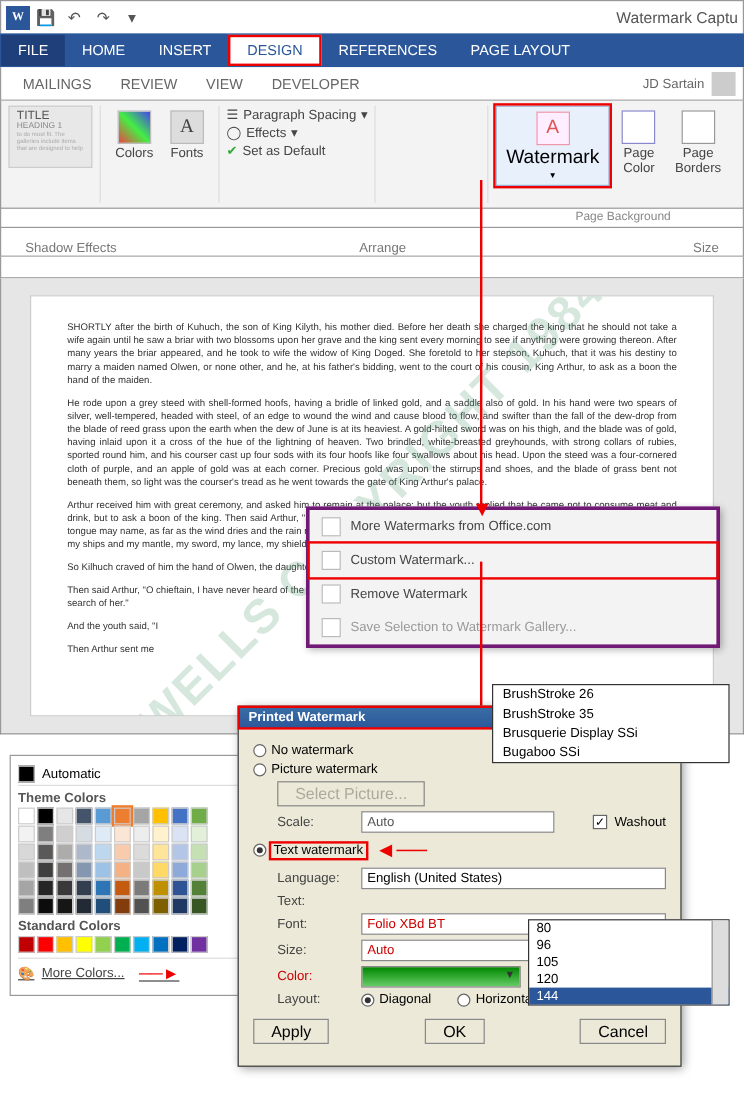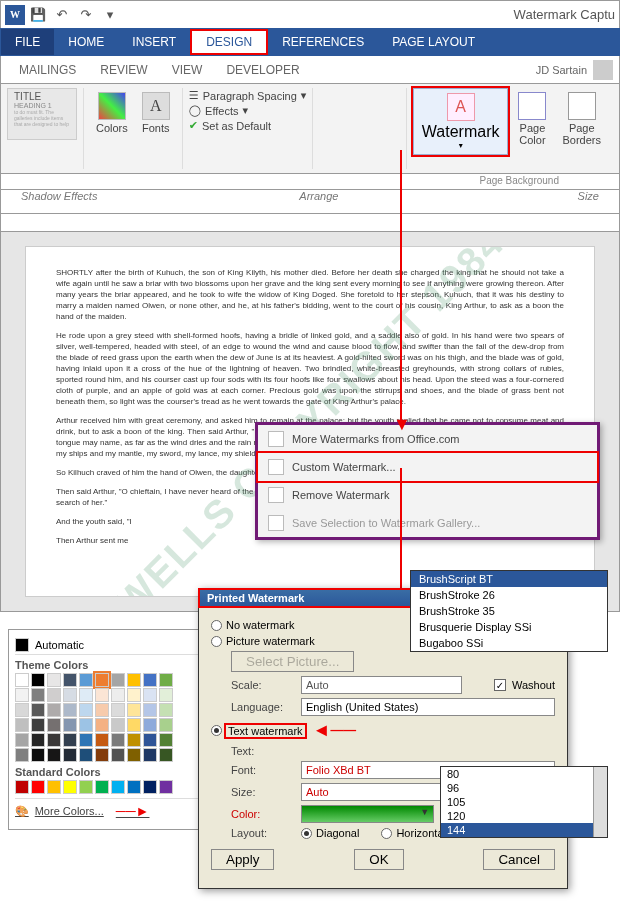--- a/index.html
+++ b/index.html
@@ -30,21 +30,21 @@
 .rgroup { display: flex; flex-direction: column; align-items: stretch; border-right: 1px solid #ddd; padding: 0 6px 0 0; }
 .rgroup:last-child { border-right: none; }
 .rbtn { display: flex; flex-direction: column; align-items: center; justify-content: center; padding: 4px 6px; font-size: 11px; color: #444; cursor: pointer; }
 .ricon { width: 28px; height: 28px; background: #ddd; margin-bottom: 2px; border: 1px solid #bbb; }
 .rrow { display: flex; align-items: center; gap: 4px; font-size: 11px; color: #444; padding: 1px 0; cursor: pointer; }
 .bigbtn { border: 1px solid #9baed0; background: #e8f0fb; padding: 4px 8px; display: flex; flex-direction: column; align-items: center; cursor: pointer; position: relative; }
 .bigbtn.red { outline: 2px solid #e00; }
 .tinytitle { background:#e8e8e8; border:1px solid #ccc; padding:2px 6px; font-size:9px; color:#555; width:70px; height:52px; overflow:hidden; }
 
 
-.subbar { height: 24px; background:#fff; border:1px solid #999; border-top:none; display:flex; align-items:flex-start; padding:0 20px; font-size:11px; color:#777;font-style:italic; }
+.subbar { height: 24px; background:#fff; border:1px solid #999; border-top:none; display:flex; align-items:flex-end; padding:0 20px; font-size:11px; color:#777; }
 .subbar .label { flex:1; }
 .ruler { height: 18px; background:#fff; border:1px solid #999; border-top:none; position:relative; }
 
 
 .doc { border:1px solid #999; border-top:none; background:#e6e6e6; padding: 14px 24px; position:relative; height: 380px; overflow:hidden; }
 .page { background:#fff; border:1px solid #ccc; padding: 20px 30px; font: 8px/11px Calibri, sans-serif; color:#333; position:relative; height:100%; overflow:hidden; }
 .page p { margin-bottom: 8px; text-align: justify; }
 .wm { position:absolute; left:50%; top:50%; transform: translate(-50%,-50%) rotate(-45deg); font: bold 40px/1 Arial; color: rgba(90,160,120,0.25); white-space:nowrap; letter-spacing:2px; pointer-events:none; }
 
 
@@ -206,21 +206,20 @@
       <div class="micon"></div>
       <span>Remove Watermark</span>
     </div>
   <div class="mi disabled">
       <div class="micon"></div>
       <span>Save Selection to Watermark Gallery...</span>
     </div>
 </div>
 
 <div class="fontlist">
-  <div class="fi sel">BrushScript BT</div>
   <div class="fi">BrushStroke 26</div>
   <div class="fi">BrushStroke 35</div>
   <div class="fi">Brusquerie Display SSi</div>
   <div class="fi">Bugaboo SSi</div>
 </div>
 
 <div class="dlg">
   <div class="dlgtitle">Printed Watermark</div>
   <div class="body">
     <div class="row radio">
@@ -234,29 +233,29 @@
     <div class="row" style="padding-left:20px">
         <button class="btn" disabled="">Select Picture...</button>
       </div>
     <div class="row" style="padding-left:20px">
       <label class="lbl">Scale:</label>
       <input type="text" disabled="" value="Auto" style="">
       <div style="width:20px"></div>
       <span class="chk">✓</span>
       <span>Washout</span>
     </div>
-    <div class="row" style="padding-left:20px">
-      <label class="lbl">Language:</label>
-      <input type="text" value="English (United States)" style="">
-    </div>
     <div class="row radio">
         <div class="radiodot on"></div>
         <span class="redbox">Text watermark</span>
         <span class="redarrow" style="position:static;margin-left:4px">◄──</span>
       </div>
+    <div class="row" style="padding-left:20px">
+      <label class="lbl">Language:</label>
+      <input type="text" value="English (United States)" style="">
+    </div>
     <div class="row" style="padding-left:20px">
       <label class="lbl">Text:</label>
     </div>
     <div class="row" style="padding-left:20px">
       <label class="lbl">Font:</label>
       <input type="text" style="color: rgb(204, 0, 0);" value="Folio XBd BT">
     </div>
     <div class="row" style="padding-left:20px">
       <label class="lbl">Size:</label>
       <input type="text" style="color: rgb(204, 0, 0);" value="Auto">

